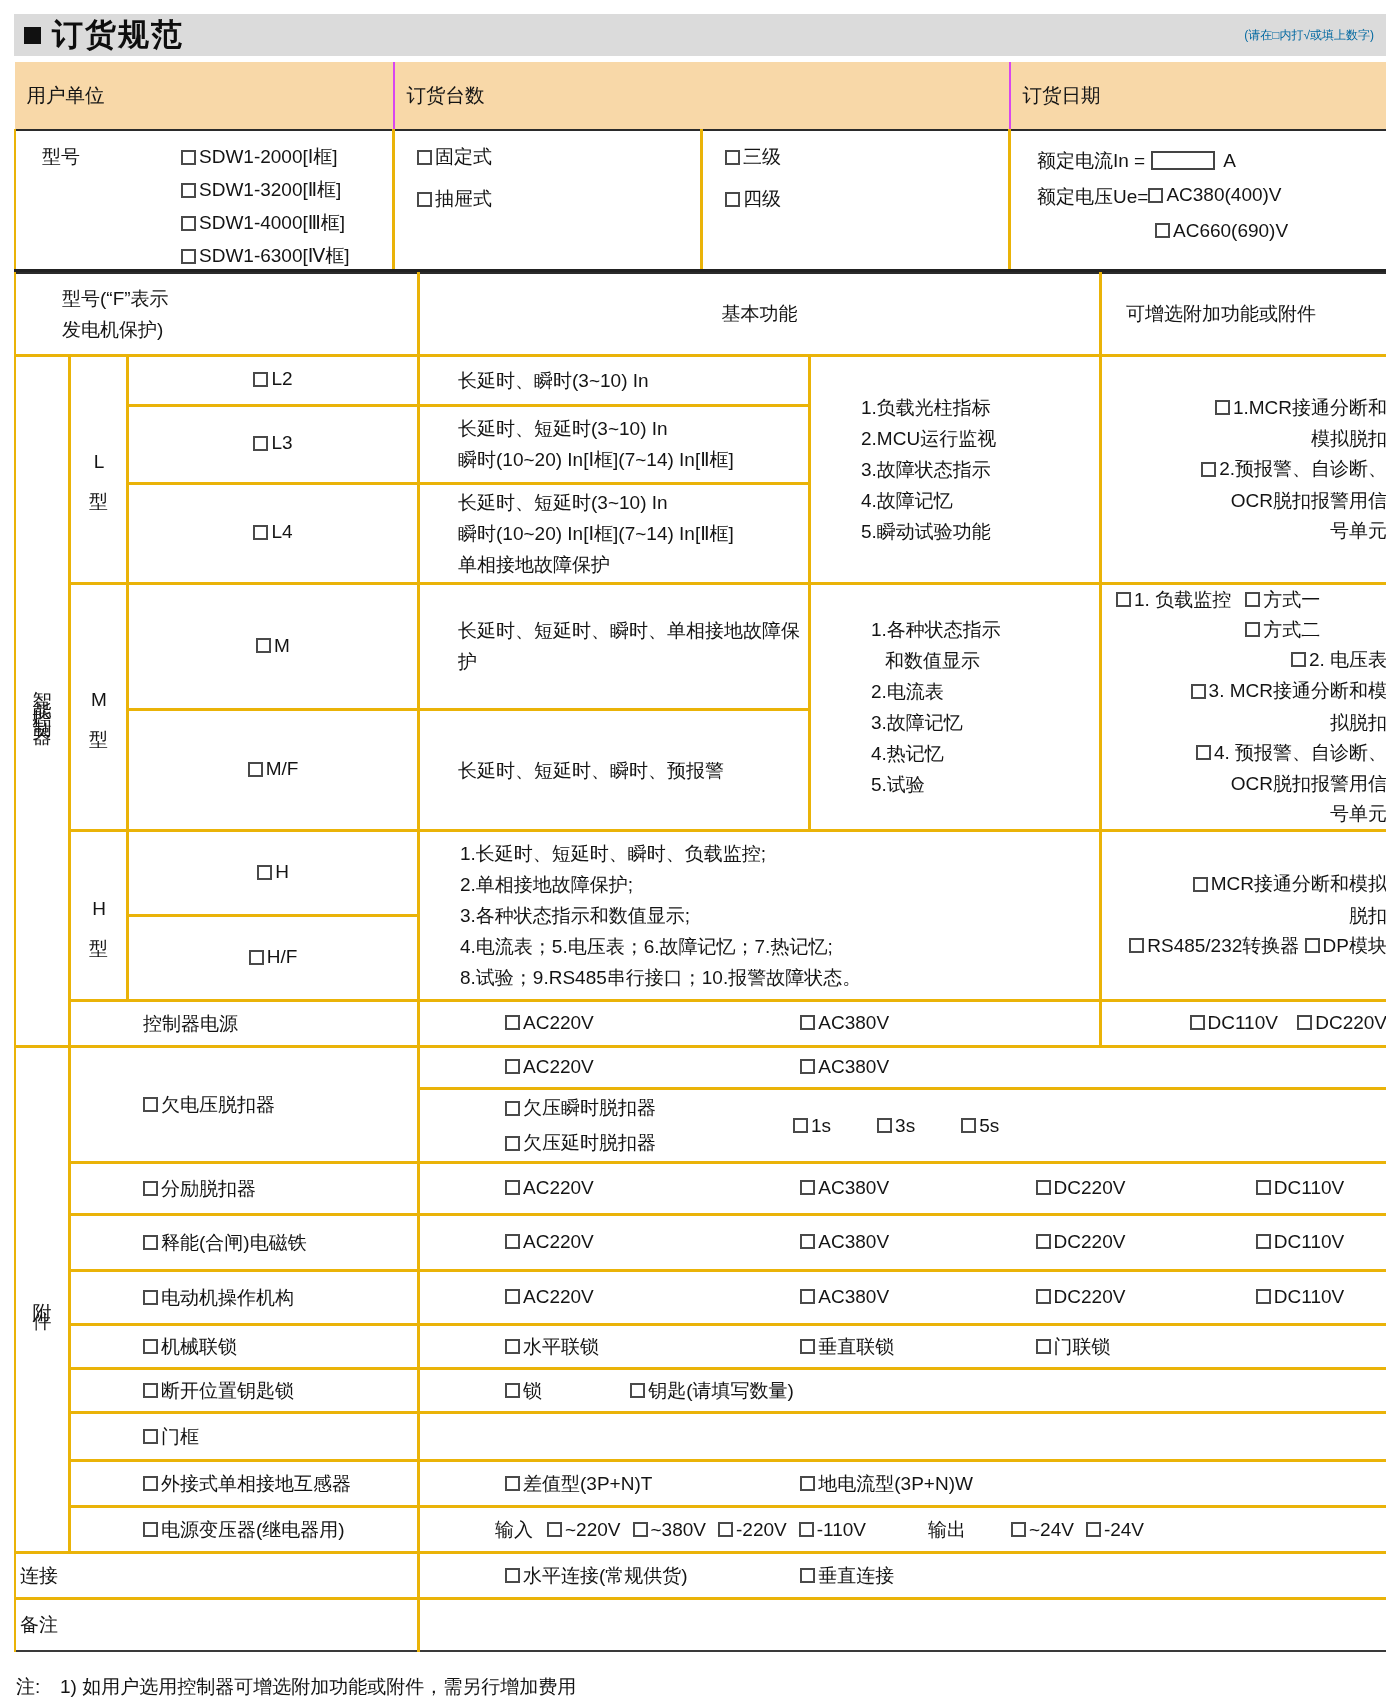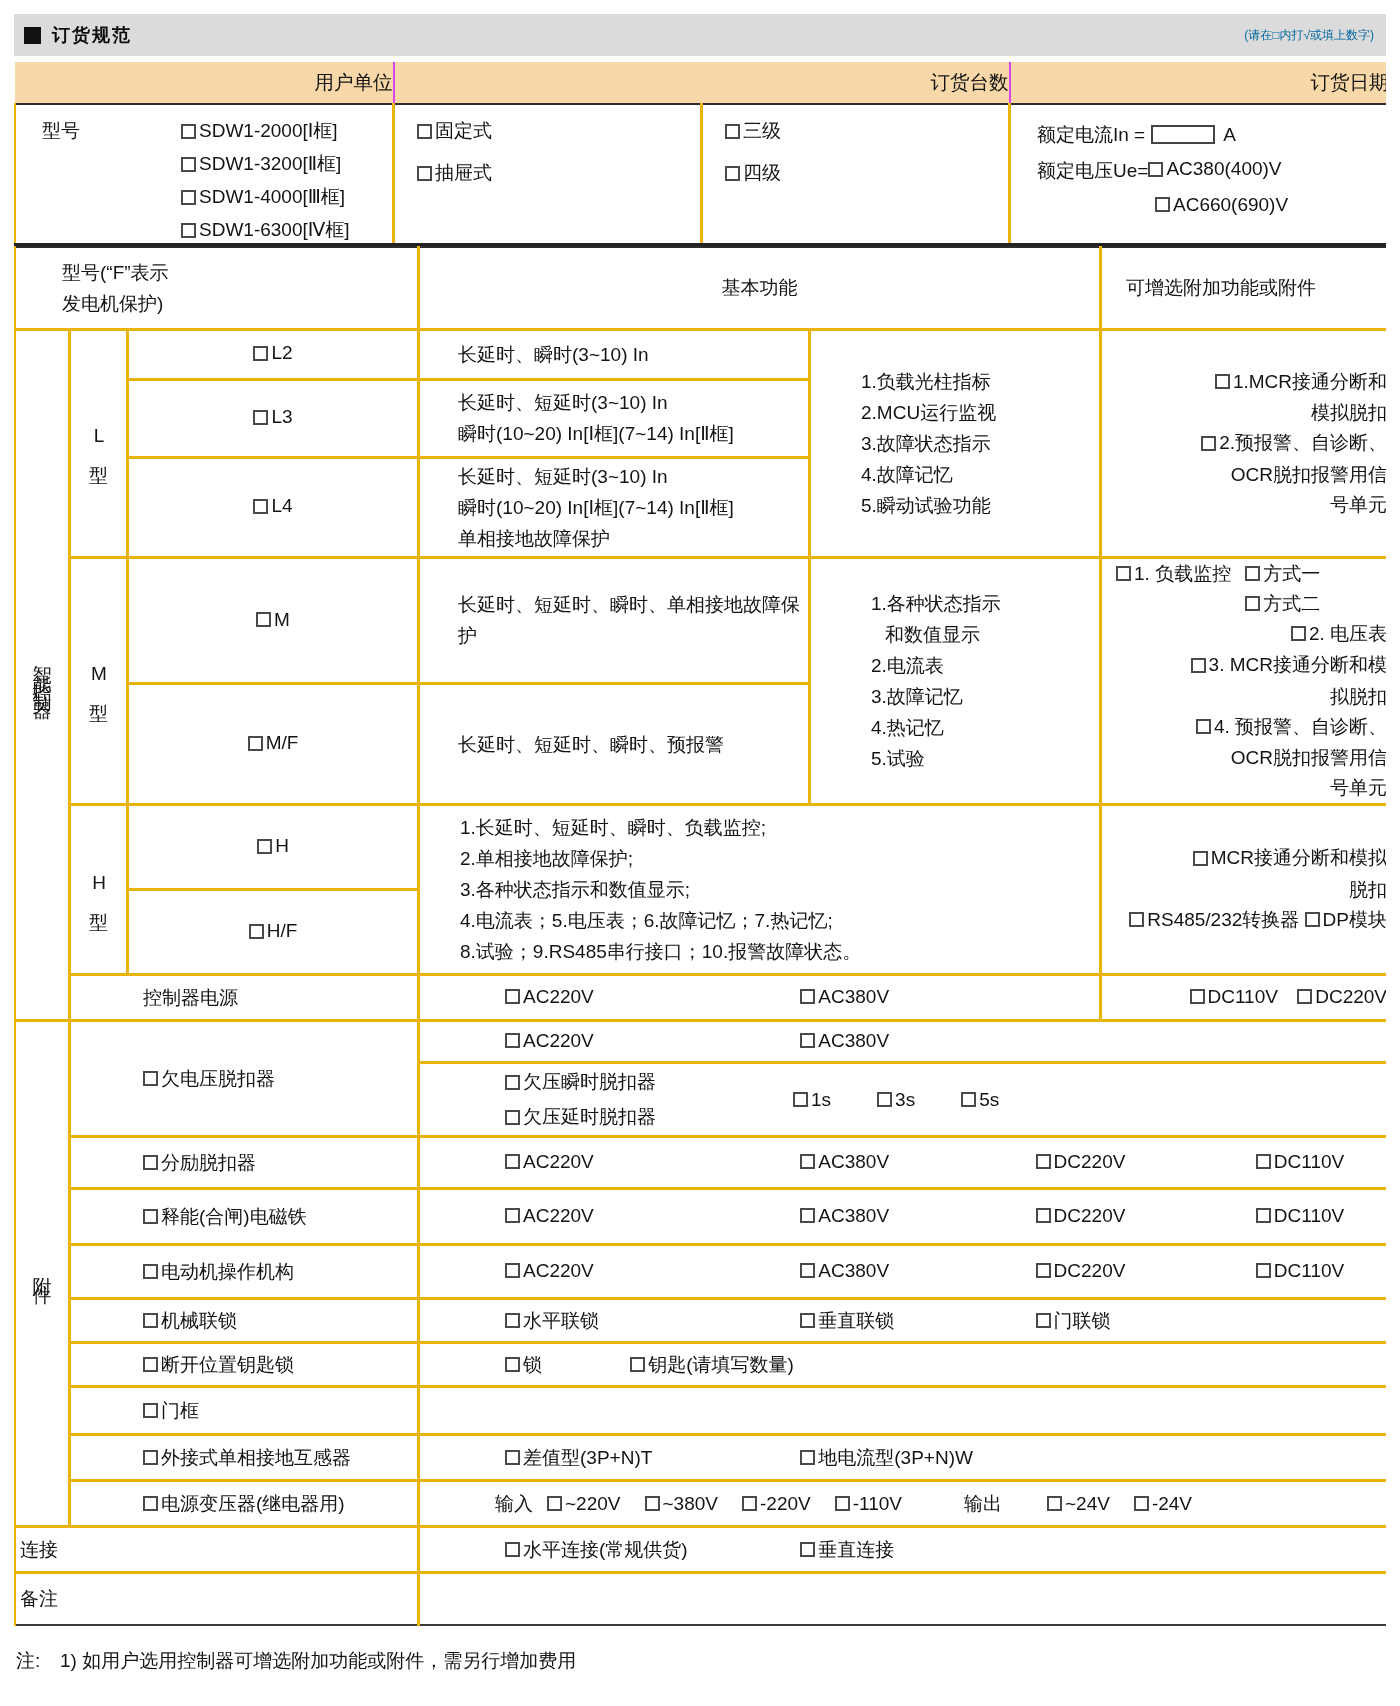--- a/index.html
+++ b/index.html
@@ -7,31 +7,31 @@
   body {
     width:1400px; height:1706px;
     font-family:"Liberation Sans","DejaVu Sans",sans-serif;
     color:#141414; font-size:19px;
   }
   .page { width:1400px; height:1706px; padding:14px 14px 0 14px; }
 
   
   .titlebar { height:42px; background:#dbdbdb; display:flex; align-items:center; padding:0 12px 0 10px; }
   .titlebar .sq { width:17px; height:17px; background:#111; display:inline-block; margin-right:11px; }
-  .titlebar .hd { font-size:18px; font-weight:bold; letter-spacing:2px; color:#0d0d0d; }
+  .titlebar .hd { font-size:31px; font-weight:bold; letter-spacing:2px; color:#0d0d0d; }
   .titlebar .hint { margin-left:auto; font-size:12px; color:#0369a1; }
 
   
   .clip { overflow:hidden; }
   table { border-collapse:collapse; table-layout:fixed; width:calc(100% + 2px); margin-left:-1px; }
   td { border:3px solid #eab308; vertical-align:middle; padding:0; }
 
   
   .t-top { margin-top:6px; }
-  .t-top td.ph { background:#f8d8a8; border:none; border-bottom:2px solid #2b2b2b; height:42px; font-size:19.5px; padding-left:12px;text-align:right; }
+  .t-top td.ph { background:#f8d8a8; border:none; border-bottom:2px solid #2b2b2b; height:68px; font-size:19.5px; padding-left:12px; }
   .t-top td.ph + td.ph { border-left:2px solid #d946ef; }
   .t-top tr.body td { border-top:none; border-bottom:3px solid #222; vertical-align:top; padding-top:13px; height:100px; }
   .mrow { display:flex; }
   .mrow .mlab { padding-left:26px; width:165px; }
   .cbcol { display:flex; flex-direction:column; gap:7px;text-align:center; }
   .cb { display:inline-flex; align-items:center; white-space:nowrap; }
   .cb .box { width:15px; height:15px; border:2px solid #4a4a4a; background:#fff; display:inline-block; flex:0 0 auto; }
   .cb .lb { margin-left:3px; }
   .padc { padding-left:22px; }
   .datecell { padding-left:26px; line-height:34px; }
@@ -60,21 +60,21 @@
   .s1 { width:290px; } .s2 { width:230px; } .s3 { width:215px; }
   .ks1 { width:120px; }
   .hfunc { padding-left:40px; line-height:31px; }
   .uv2wrap { display:flex; align-items:center; }
   .uv2types { width:288px; display:flex; flex-direction:column; gap:9px; }
   .uv2times { display:flex; gap:46px; }
   .m-add1 { display:flex; align-items:flex-start; }
   .m-add1 .ways { margin-left:14px; display:flex; flex-direction:column; }
   .txrow { display:flex; align-items:center; padding-left:75px; }
   .txrow .inlab { margin-right:14px; }
-  .txrow .grp { display:flex; gap:24px; }
+  .txrow .grp { display:flex; gap:12px; }
   .txrow .outlab { margin-left:62px; }
 
   
   tr.rh-h2 > td { height:82px; }
   tr.rh-l2 > td { height:50px; }
   tr.rh-l3 > td { height:78px; }
   tr.rh-l4 > td { height:100px; }
   tr.rh-m  > td { height:105px; }
   tr.rh-mf > td { height:100px; }
   tr.rh-h  > td { height:85px; }

